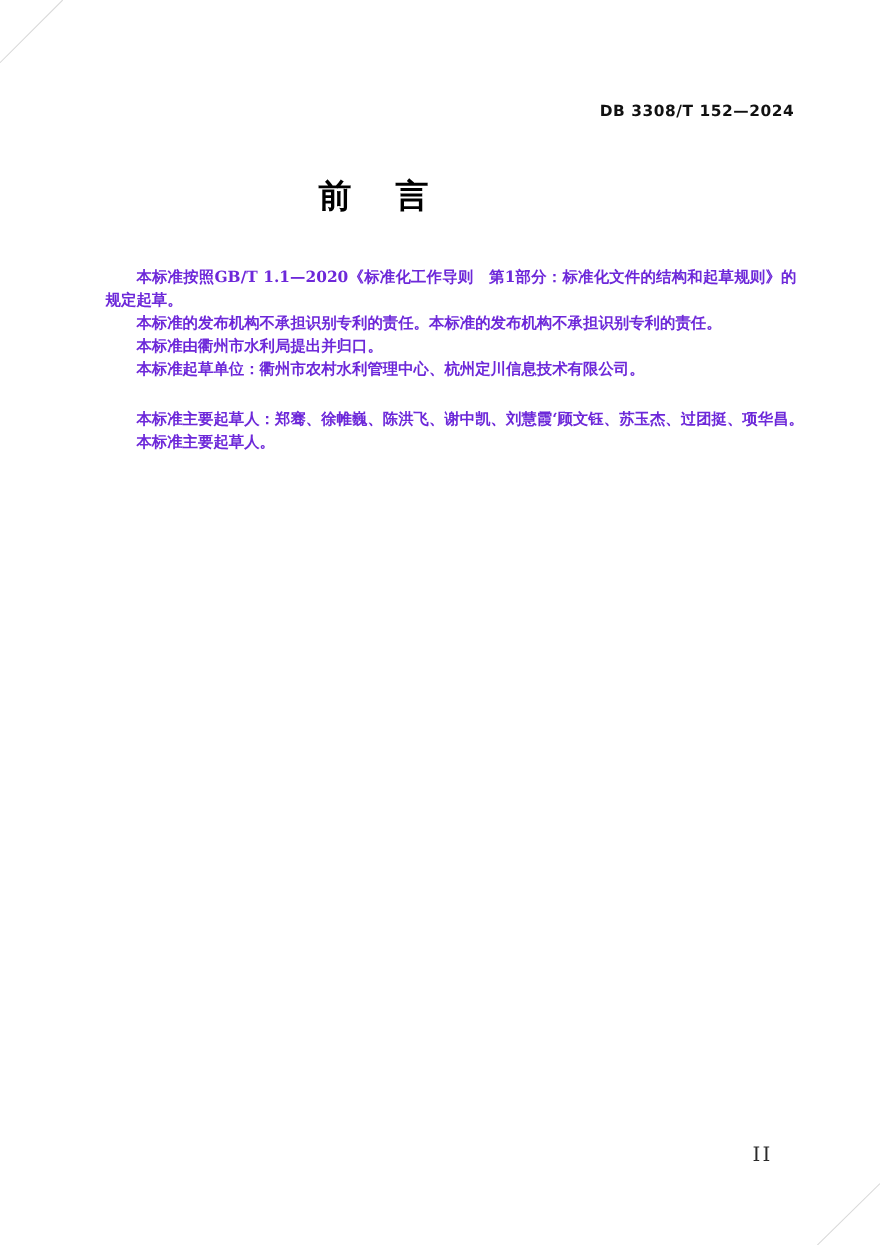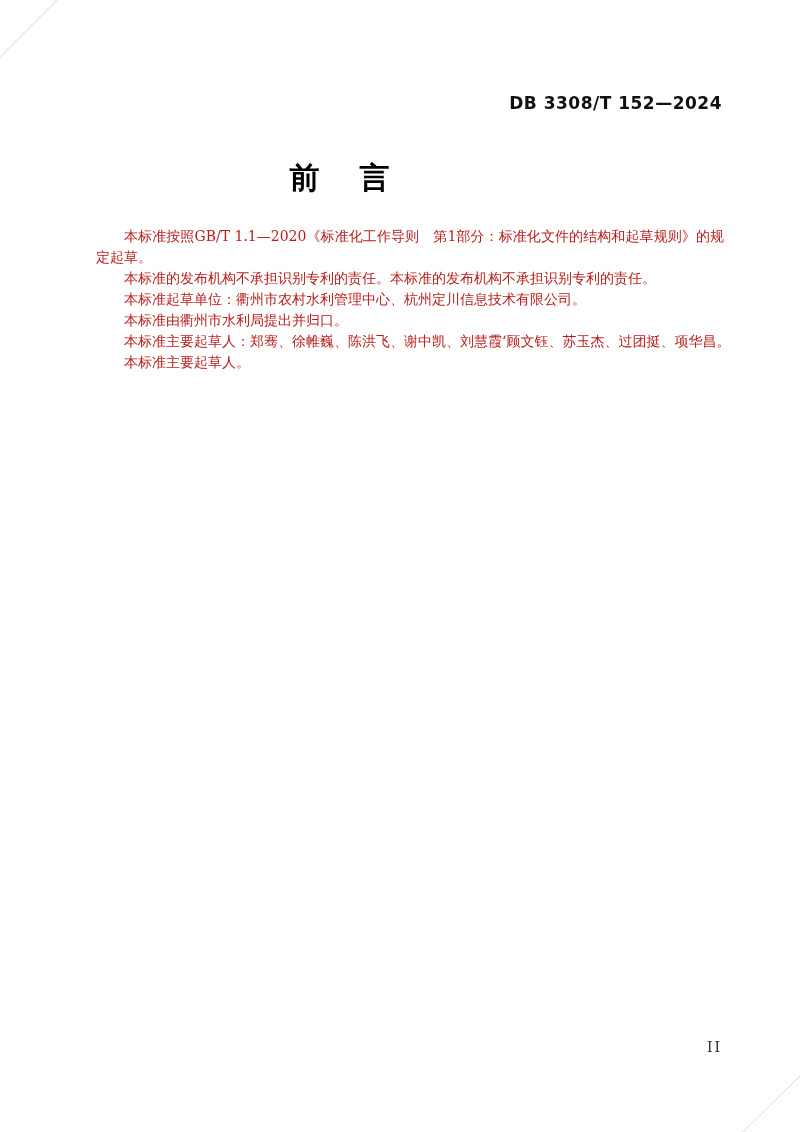--- a/index.html
+++ b/index.html
@@ -21,21 +21,21 @@
     top: 0; left: 0;
     width: 800px; height: 1132px;
     pointer-events: none;
   }
   .header-code {
     position: absolute;
     top: 93px;
     right: 78px;
     font-family: "DejaVu Sans", "Liberation Sans", sans-serif;
     font-weight: 700;
-    font-size: 17px;
+    font-size: 14px;
     letter-spacing: 0.5px;
     color: #111111;
     white-space: nowrap;
   }
   .doc-title {
     position: absolute;
     top: 158px;
     left: 0;
     width: 644px;
     padding-left: 40px;
@@ -43,42 +43,44 @@
     text-align: center;
     font-family: "DejaVu Sans", "Liberation Sans", sans-serif;
     font-weight: 700;
     font-size: 30px;
     letter-spacing: 5px;
     color: #000000;
     white-space: nowrap;
   }
   .foreword {
     position: absolute;
-    top: 226px;
+    top: 242px;
     left: 96px;
     width: 628px;
     font-size: 14px;
     line-height: 21px;
     text-align: justify;
-    color: #b91c1c;
+    color: #6d28d9;
+    font-weight: bold;
   }
   .foreword p {
     margin: 0;
     text-indent: 2em;
   }
   .foreword p.nowrap {
     white-space: nowrap;
     text-align: left;
+    margin-top: 24px;
   }
   .page-number {
     position: absolute;
     top: 1039px;
-    left: 707px;
+    left: 684px;
     font-family: "DejaVu Serif", "Liberation Serif", serif;
-    font-size: 14px;
+    font-size: 18px;
     letter-spacing: 2px;
     color: #2b2b2b;
   }
 </style>
 </head>
 <body>
 
 <div class="page">
 
   <svg class="corner-marks" width="800" height="1132" viewBox="0 0 800 1132">
@@ -86,21 +88,21 @@
     <line x1="743" y1="1132" x2="800" y2="1076" stroke="#d9d9d9" stroke-width="1"></line>
   </svg>
 
   <div class="header-code">DB 3308/T 152—2024</div>
 
   <div class="doc-title">前　言</div>
 
   <div class="foreword">
     <p>本标准按照GB/T 1.1—2020《标准化工作导则　第1部分：标准化文件的结构和起草规则》的规定起草。</p>
     <p>本标准的发布机构不承担识别专利的责任。本标准的发布机构不承担识别专利的责任。</p>
+    <p>本标准由衢州市水利局提出并归口。</p>
     <p>本标准起草单位：衢州市农村水利管理中心、杭州定川信息技术有限公司。</p>
-    <p>本标准由衢州市水利局提出并归口。</p>
     <p class="nowrap">本标准主要起草人：郑骞、徐帷巍、陈洪飞、谢中凯、刘慧霞‘顾文钰、苏玉杰、过团挺、项华昌。</p>
     <p>本标准主要起草人。</p>
   </div>
 
   <div class="page-number">II</div>
 
 </div>
 
 </body></html>

